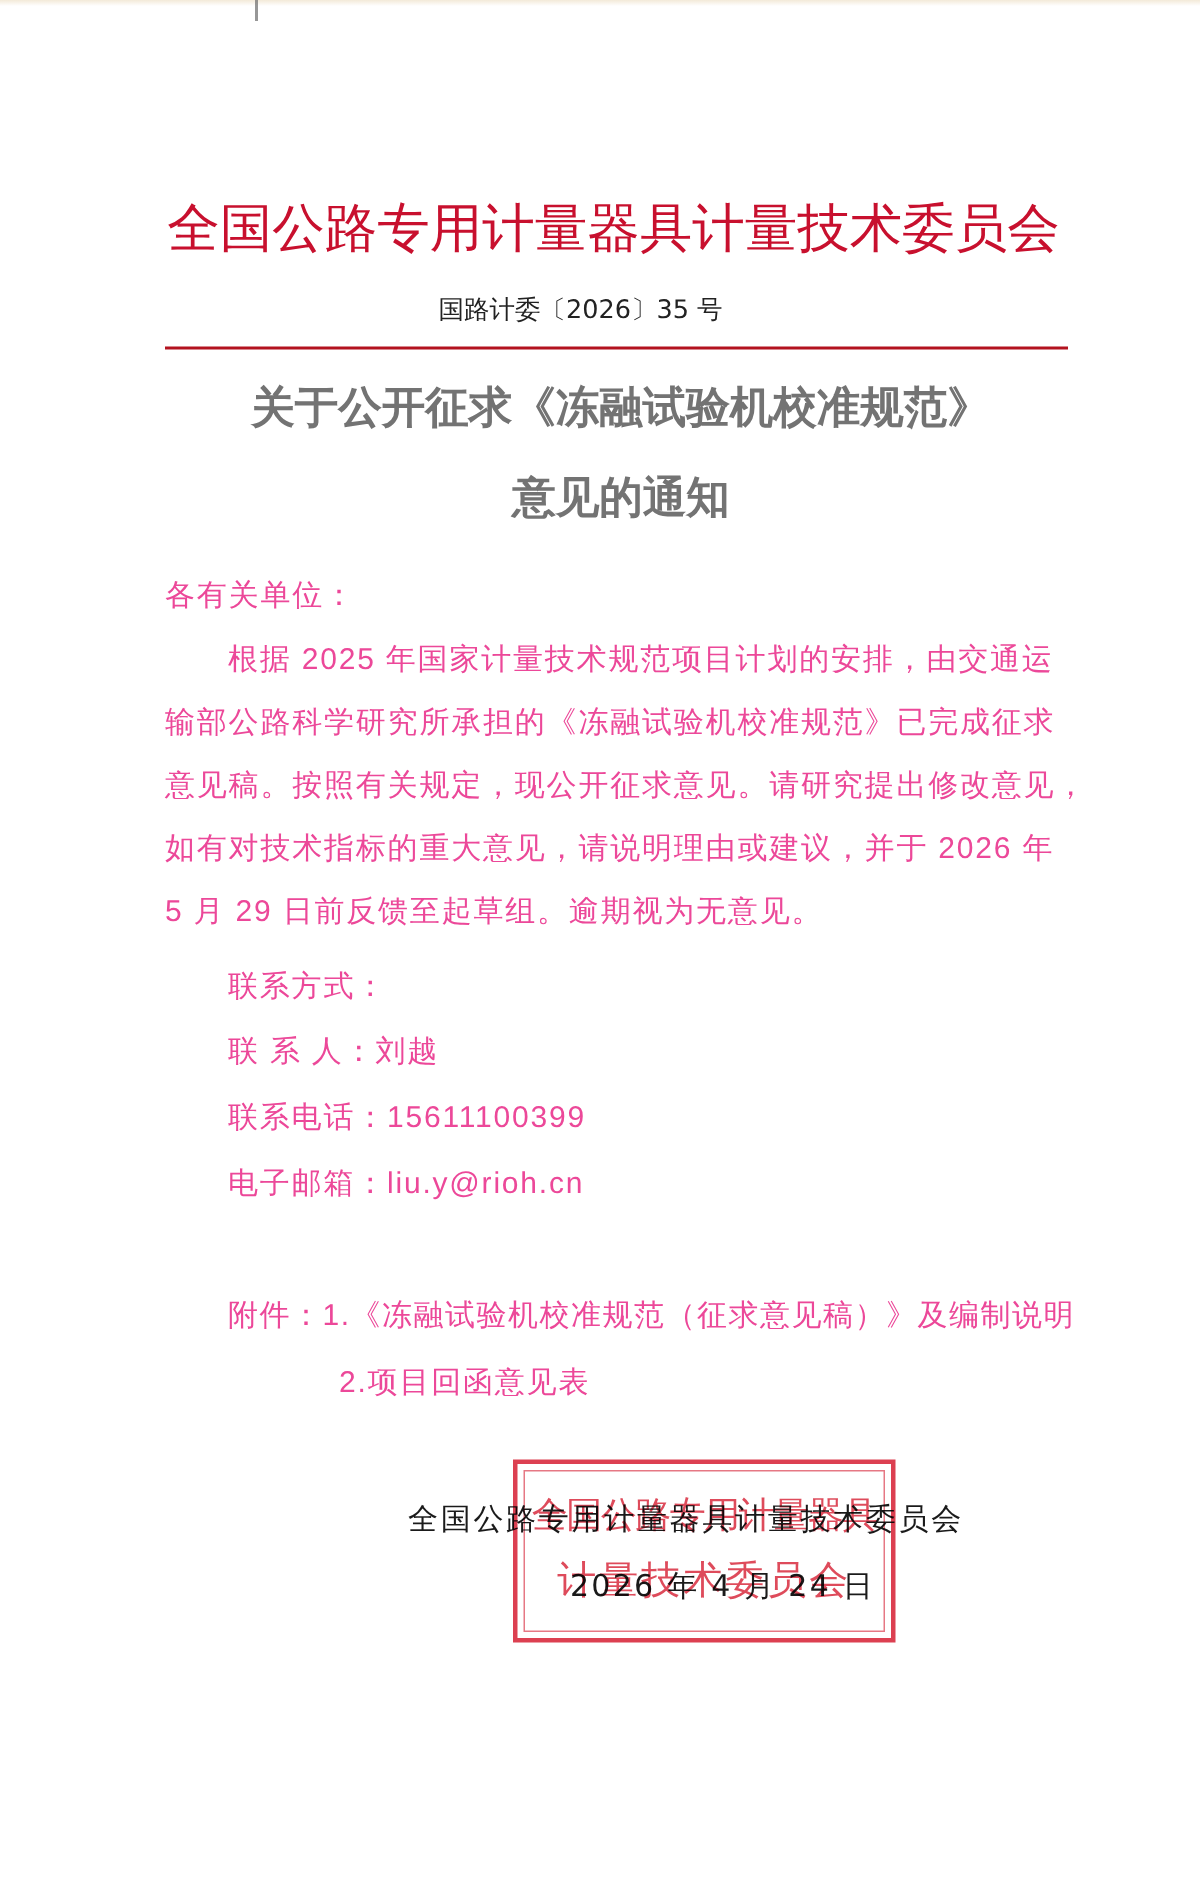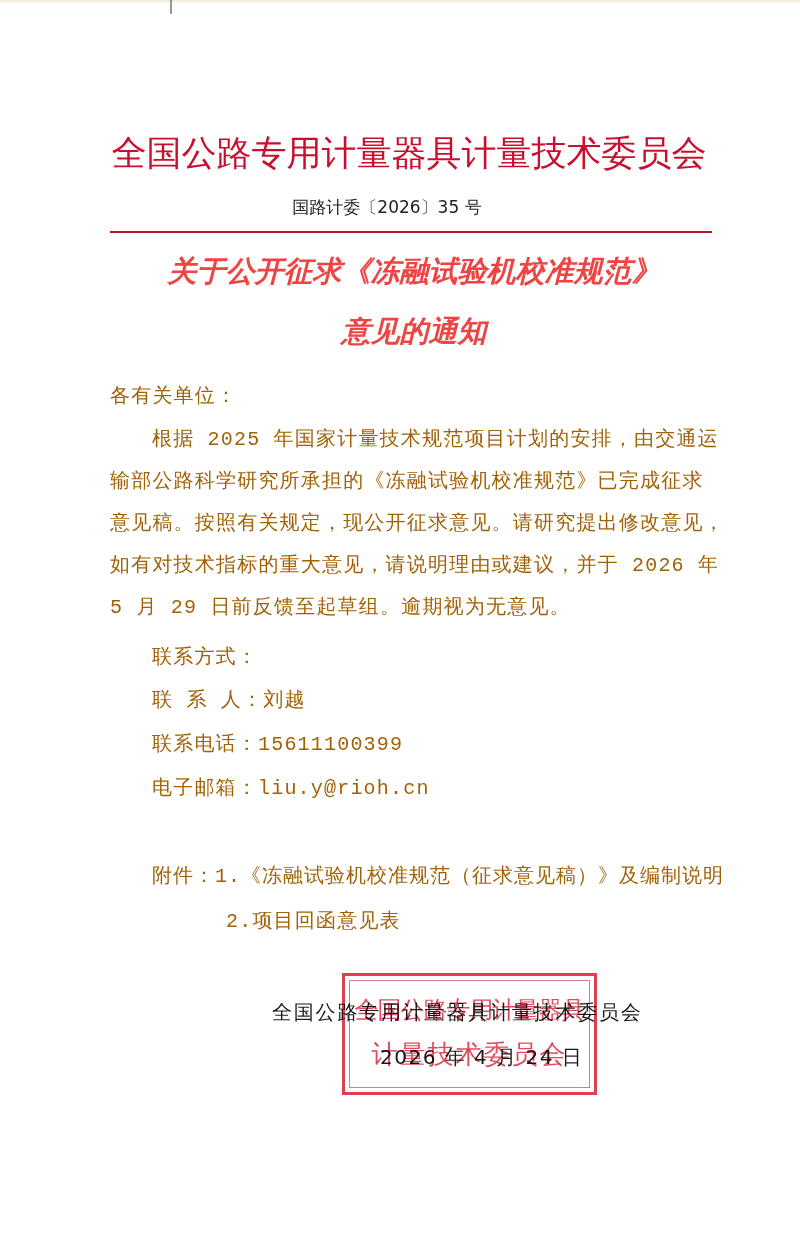--- a/index.html
+++ b/index.html
@@ -60,37 +60,36 @@
       background: #b3131f;
     }
     .title {
       position: absolute;
       left: 0;
       width: 800px;
       text-align: center;
       font-weight: bold;
       font-size: 29px;
       line-height: 40px;
-      color: #ef4444;
+      color: #737373;
       font-family: "DejaVu Serif", "Liberation Serif", serif;
       padding-left: 28px;
       box-sizing: border-box;
-      font-style: italic;
     }
     .title-1 { top: 251px; }
     .title-2 { top: 311px; }
     .line {
       position: absolute;
       left: 110px;
       font-size: 20px;
       line-height: 30px;
       white-space: nowrap;
-      color: #a16207;
+      color: #ec4899;
       letter-spacing: 1.2px;
-      font-family: Liberation Mono, monospace;
+      font-family: Liberation Sans, sans-serif;
     }
     .indent { left: 152px; }
     .att-2 { left: 226px; text-align: right; }
     .sign-org {
       position: absolute;
       left: 272px; top: 997px;
       font-size: 20px;
       line-height: 30px;
       letter-spacing: 1.8px;
       white-space: nowrap;

